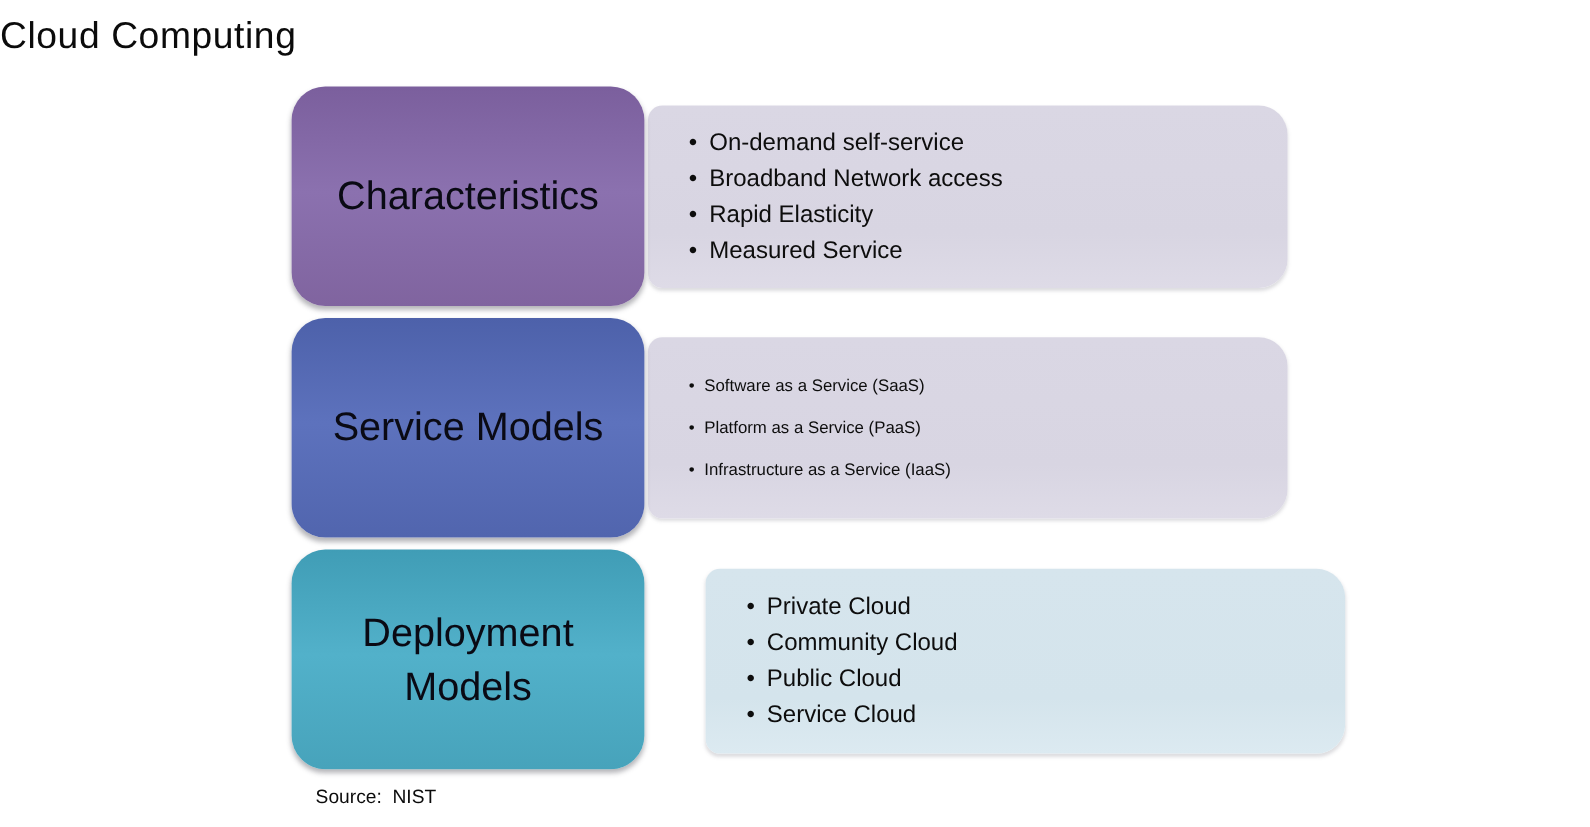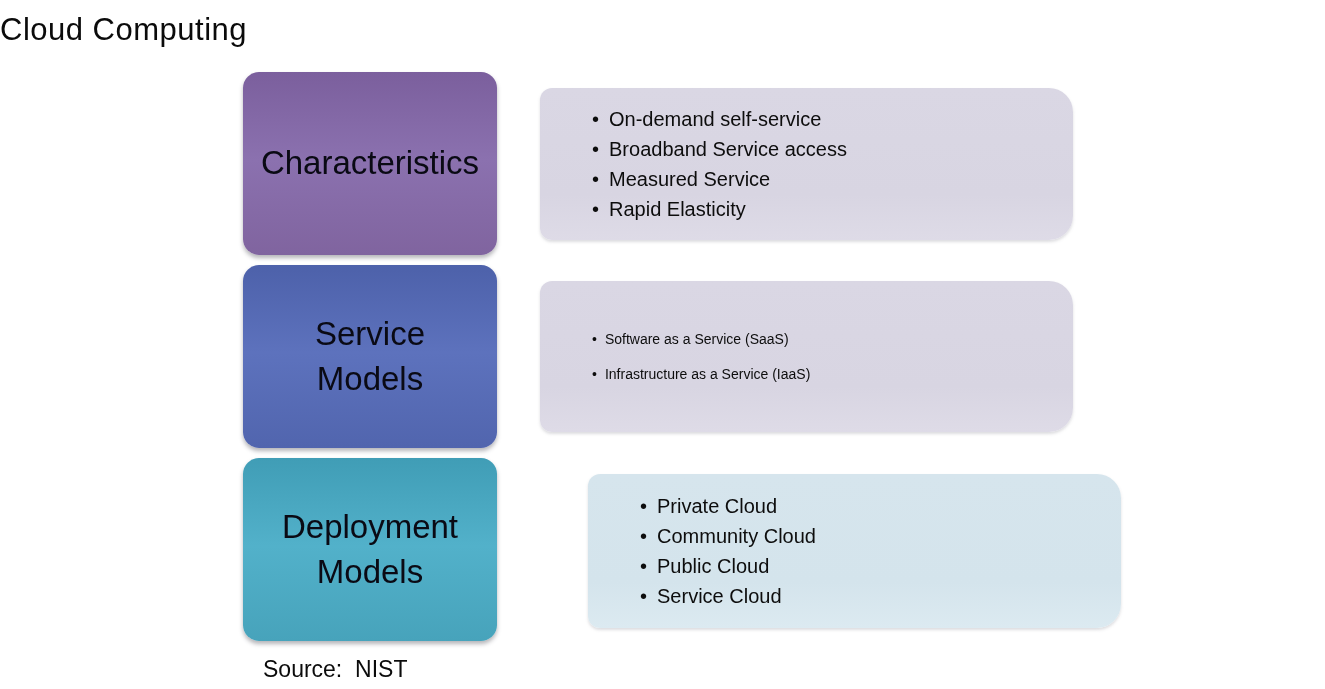--- a/index.html
+++ b/index.html
@@ -21,21 +21,21 @@
   
   .panel {
     position: absolute;
     left: 540px;
     width: 533px;
     border-radius: 12px 24px 24px 12px;
     box-shadow: 0 2px 3px rgba(120,120,130,0.25);
     display: flex;
     flex-direction: column;
     justify-content: center;
-    padding-left: 52px;
+    padding-left: 34px;
   }
   .panel.lavender { background: linear-gradient(180deg, #dad7e4 0%, #d8d5e2 70%, #dedbe7 100%); }
   .panel.lightblue { background: linear-gradient(180deg, #d6e5ed 0%, #d4e4ec 70%, #dceaf1 100%); margin-left: 48px; }
 
   .panel ul { list-style: none; }
   .panel li {
     color: #0d0d0d;
     white-space: nowrap;
   }
   .panel li::before { content: "\2022"; margin-right: 10px; }
@@ -45,23 +45,23 @@
   .row2 .panel { top: 281px; height: 151px; }
   .row2 .panel li { font-size: 14px; line-height: 35px; }
   .row2 .panel li::before { margin-right: 8px; }
   .row3 .panel { top: 474px; height: 154px; }
   .row3 .panel li { font-size: 20px; line-height: 30px; }
 
   
   .box {
     position: absolute;
     left: 243px;
-    width: 254px;
+    width: 294px;
     height: 183px;
-    border-radius: 16px;
+    border-radius: 28px;
     box-shadow: 0 3px 4px rgba(70,70,80,0.40);
     display: flex;
     align-items: center;
     justify-content: center;
     text-align: center;
     padding: 0 26px;
     z-index: 2;
   }
   .box .label {
     font-size: 33px;
@@ -69,48 +69,49 @@
     color: #0a0a14;
     line-height: 1.35;
   }
   .row1 .box { top: 72px;  background: linear-gradient(180deg, #7b5f9d 0%, #8b71af 48%, #80649f 100%); }
   .row2 .box { top: 265px; background: linear-gradient(180deg, #4d61aa 0%, #5d72bd 48%, #5165ae 100%); }
   .row3 .box { top: 458px; background: linear-gradient(180deg, #409db6 0%, #52b1ca 48%, #47a3bb 100%); }
 
   .source {
     position: absolute;
     left: 263px; top: 656px;
-    font-size: 23px;
+    font-size: 16px;
     color: #0b0b0b;
     white-space: pre;
   }
 </style>
 </head>
 <body>
 
 <div class="title">Cloud Computing</div>
 
 <div class="row row1">
   <div class="panel lavender">
     <ul>
       <li>On-demand self-service</li>
-      <li>Broadband Service access</li>
+      <li>Broadband Network access</li>
+      <li>Rapid Elasticity</li>
       <li>Measured Service</li>
-      <li>Rapid Elasticity</li>
     </ul>
   </div>
   <div class="box">
     <span class="label">Characteristics</span>
   </div>
 </div>
 
 <div class="row row2">
   <div class="panel lavender">
     <ul>
       <li>Software as a Service (SaaS)</li>
+      <li>Platform as a Service (PaaS)</li>
       <li>Infrastructure as a Service (IaaS)</li>
     </ul>
   </div>
   <div class="box">
     <span class="label">Service Models</span>
   </div>
 </div>
 
 <div class="row row3">
   <div class="panel lightblue">

